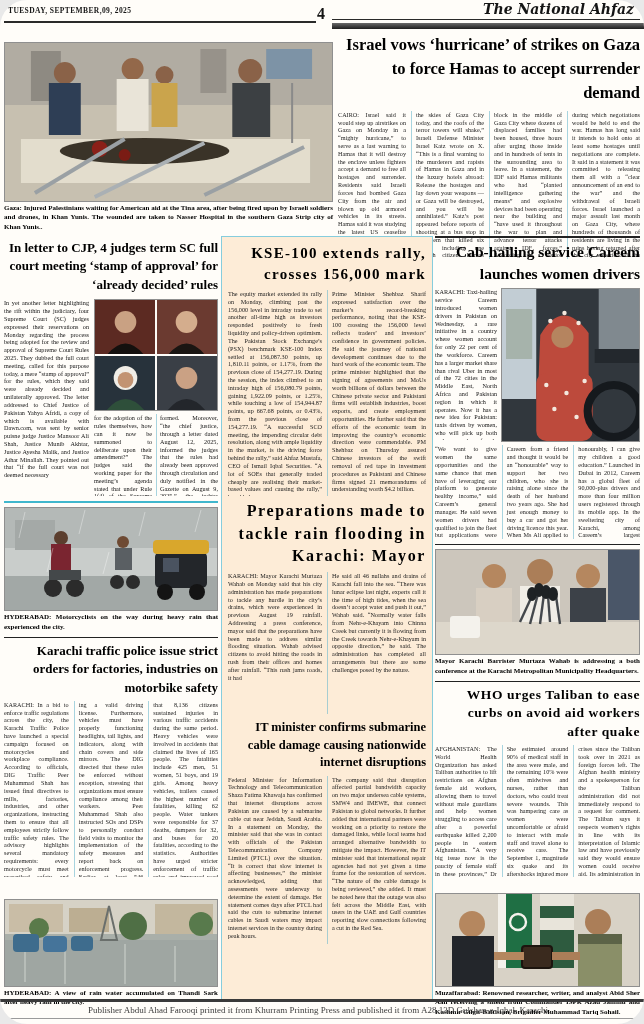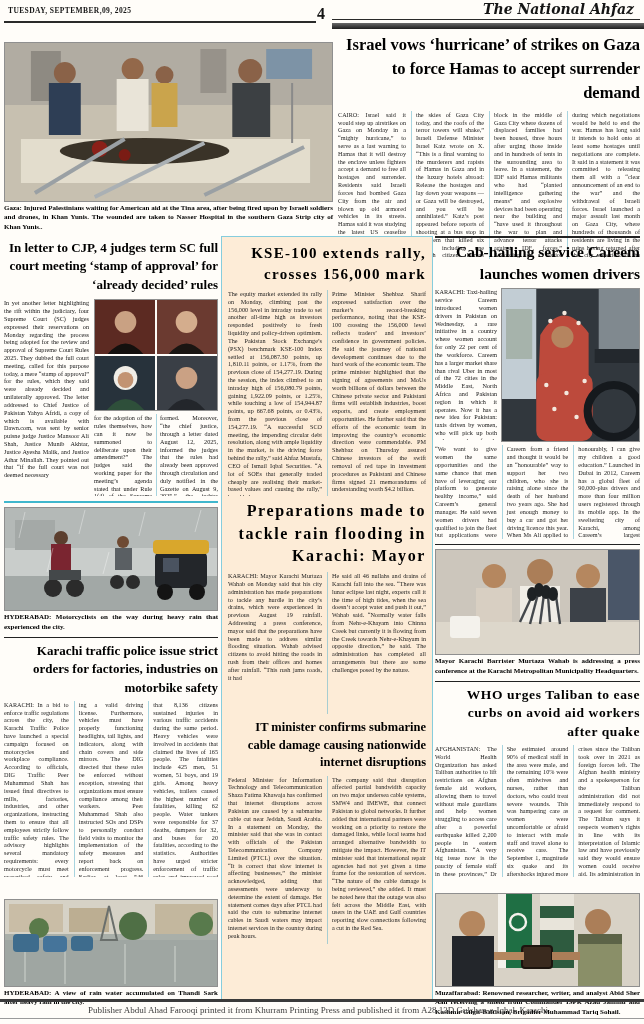--- a/index.html
+++ b/index.html
@@ -1,17 +1,17 @@
 <!DOCTYPE html>
 <html><head>
 <meta charset="utf-8">
 <style>
   html,body { margin:0; padding:0; background:#e9e9e9; }
   .page { position:relative; width:644px; height:1024px; background:#fffdf9; margin:0 auto;
-          font-family:"Liberation Serif", serif; color:#151515; overflow:hidden; }
+          font-family:"Liberation Serif", serif; color:#151515; overflow:hidden;border-radius:27px; }
 
   
   .m-date { position:absolute; left:8px; top:6px; font-size:7.5px; font-weight:bold; letter-spacing:.4px; }
   .m-paper { position:absolute; right:10px; top:1px; font-size:14px; font-weight:bold; font-style:italic;
              font-family:"DejaVu Serif", serif; }
   .m-page { position:absolute; left:317px; top:5px; font-size:16px; font-weight:bold; }
   .m-rule-thin { position:absolute; left:4px; top:21px; width:312px; height:2px; background:#2a2a2a; }
   .m-rule-thin2 { position:absolute; left:332px; top:19px; width:308px; height:1px; background:#2a2a2a; }
   .m-rule-thick { position:absolute; left:332px; top:23px; width:312px; height:6px;
                   background:linear-gradient(#6a6a6a,#1e1e1e); }
@@ -332,21 +332,21 @@
             <line x1="124" y1="74" x2="120" y2="46"></line>
           </g>
           <g fill="#1e2224">
             <ellipse cx="96" cy="44" rx="5" ry="7"></ellipse>
               <ellipse cx="103" cy="40" rx="5" ry="7"></ellipse>
             <ellipse cx="110" cy="42" rx="5" ry="7"></ellipse>
               <ellipse cx="117" cy="44" rx="5" ry="7"></ellipse>
           </g>
         </svg>
       </div>
-      <div class="caption">Mayor Karachi Barrister Murtaza Wahab is addressing a press conference at the Karachi Metropolitan Municipality Headquarters.</div>
+      <div class="caption">Mayor Karachi Barrister Murtaza Wahab is addressing a both conference at the Karachi Metropolitan Municipality Headquarters.</div>
     </section>
 
     <hr class="sep">
 
     <article class="who">
       <div class="headline">WHO urges Taliban to ease curbs on avoid aid workers after quake</div>
       <div class="body-cols">
         <div>AFGHANISTAN: The World Health Organization has asked Taliban authorities to lift restrictions on Afghan female aid workers, allowing them to travel without male guardians and help women struggling to access care after a powerful earthquake killed 2,200 people in eastern Afghanistan. “A very big issue now is the paucity of female staff in these provinces,” Dr Mukta Sharma, the deputy representative of WHO’s Afghanistan office, told Reuters.</div>
         <div>She estimated around 90% of medical staff in the area were male, and the remaining 10% were often midwives and nurses, rather than doctors, who could treat severe wounds. This was hampering care as women were uncomfortable or afraid to interact with male staff and travel alone to receive care. The September 1, magnitude six quake and its aftershocks injured more than 3,600 people and left thousands homeless in a country already dealing with severe aid cuts and a slew of humanitarian</div>
         <div>crises since the Taliban took over in 2021 as foreign forces left. The Afghan health ministry and a spokesperson for the Taliban administration did not immediately respond to a request for comment. The Taliban says it respects women’s rights in line with its interpretation of Islamic law and have previously said they would ensure women could receive aid. Its administration in 2022 ordered Afghan female NGO staff to stop working outside the home.</div>

